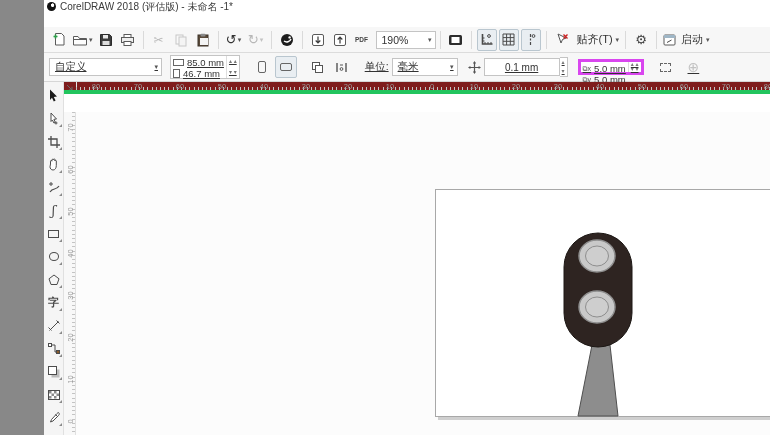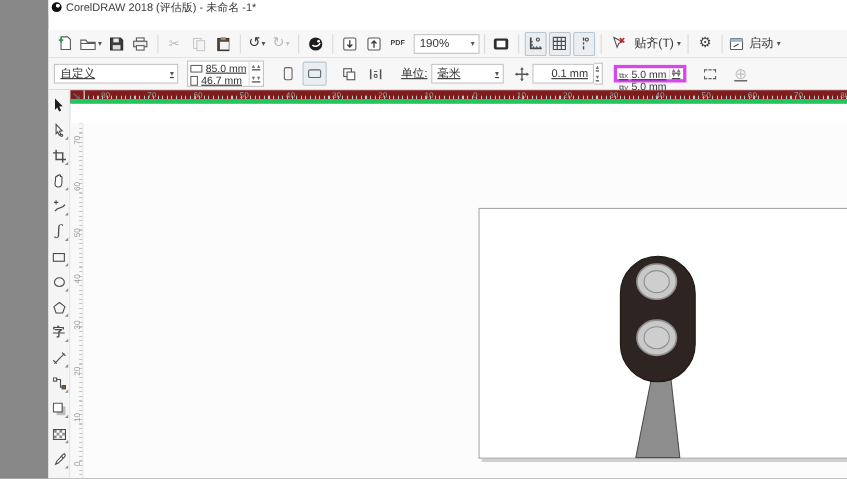--- a/index.html
+++ b/index.html
@@ -253,21 +253,21 @@
       <span>毫米</span>
         <span class="cb-caret">▾</span>
     </div>
     <div style="width:10px"></div>
     <div style="margin-right:3px">
       <svg width="13" height="13" viewBox="0 0 13 13">
           <path d="M6.5 1v11M1 6.5h11" stroke="#555" stroke-width="1.2"></path>
           <path d="M6.5 0l1.6 2.4h-3.2z M6.5 13l1.6-2.4h-3.2z M0 6.5l2.4-1.6v3.2z M13 6.5l-2.4-1.6v3.2z" fill="#555"></path>
         </svg>
     </div>
-    <div class="numbox" style="width:56px;justify-content:flex-end">
+    <div class="numbox" style="width:76px;justify-content:center">
       <span>0.1 mm</span>
     </div>
     <div class="spincol" style="border:1px solid #c4c4c4;border-left:none;height:18px;background:#fff">
       <span class="spin">▴</span>
         <span class="spin">▾</span>
     </div>
     <div style="width:10px"></div>
     <div class="dupbox">
       <div class="rows" style="display:flex;flex-direction:column;justify-content:space-between;padding:1px 2px;">
         <div class="sizerow">

